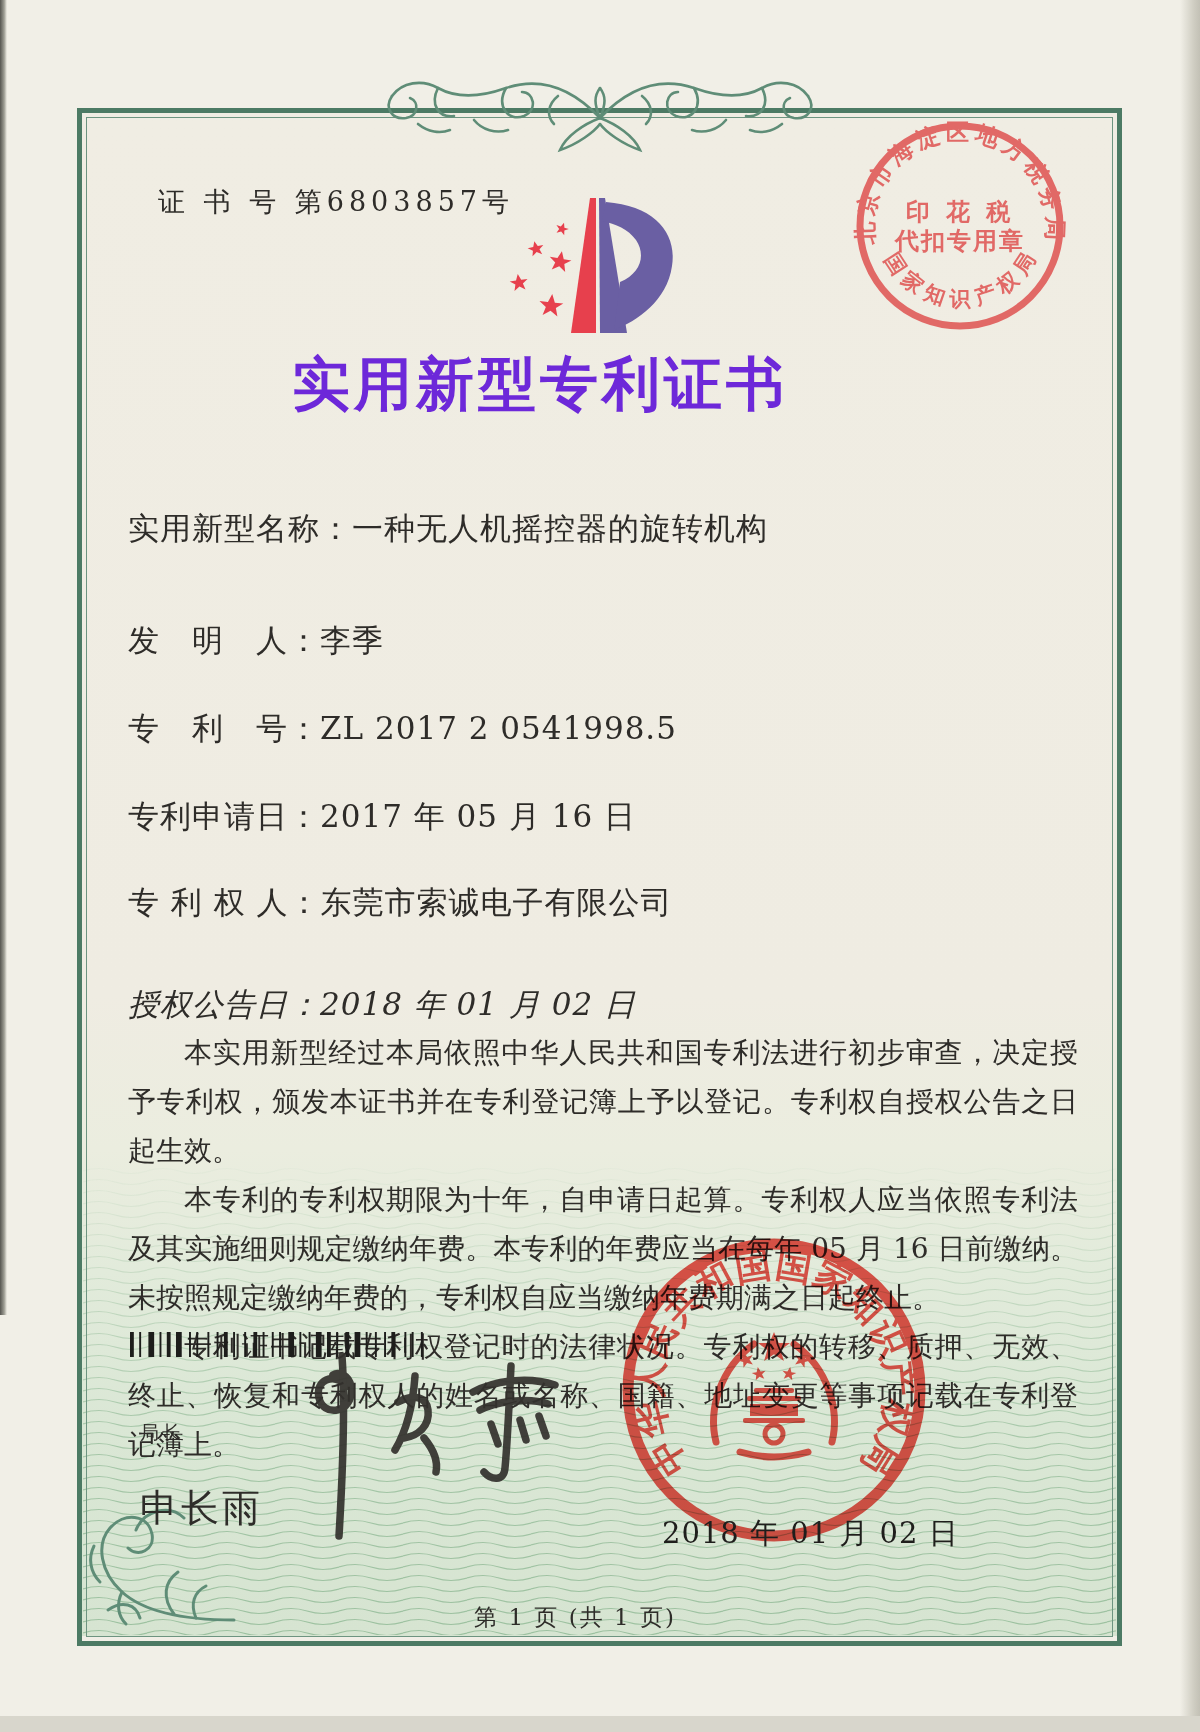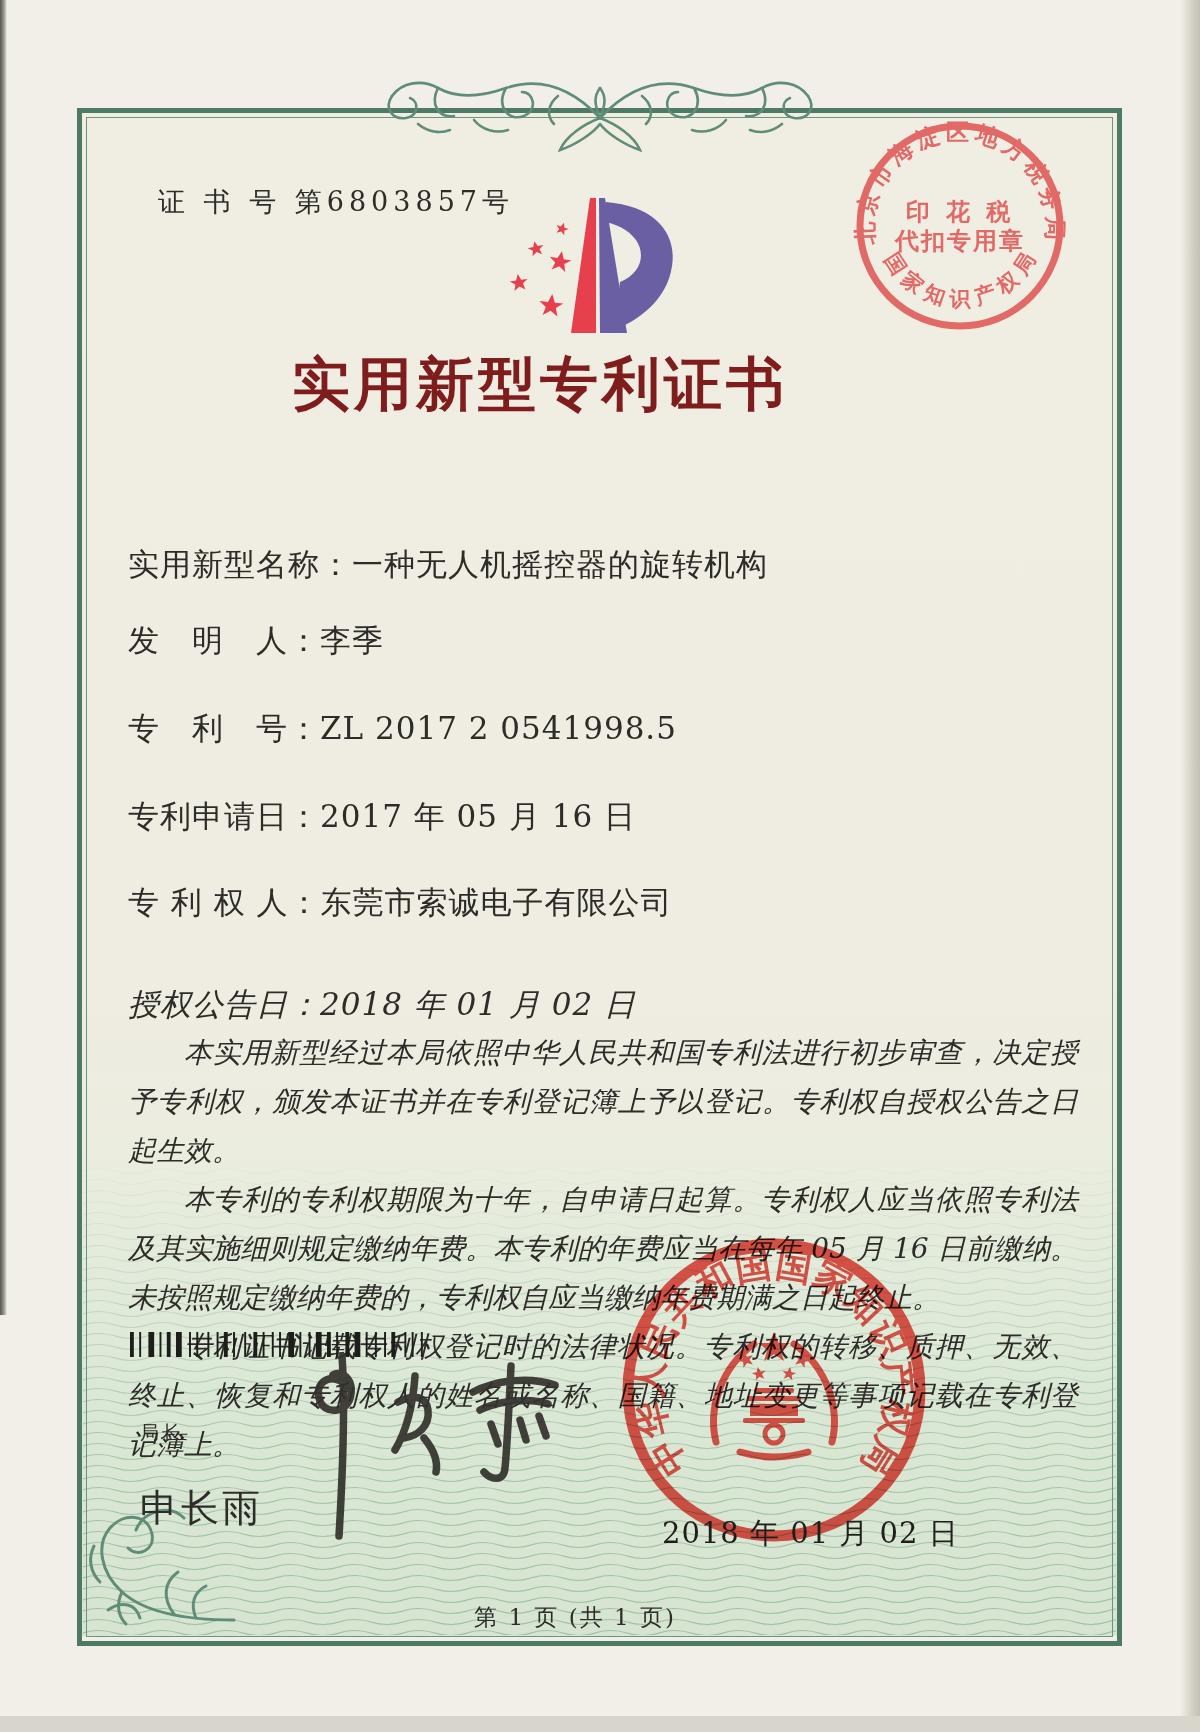--- a/index.html
+++ b/index.html
@@ -22,27 +22,27 @@
     background:linear-gradient(180deg,#f0ede3 0%,#efece2 58%,#ebeddf 68%,#e2ebdb 76%,#dae7d5 86%,#d6e4d1 100%);}
   .waves{position:absolute;left:83px;top:1165px;width:1033px;height:470px;z-index:1;}
   
   .ornament-top{position:absolute;left:378px;top:60px;width:444px;height:104px;z-index:3;}
   .ornament-corner{position:absolute;left:78px;top:1492px;width:160px;height:142px;z-index:3;}
   
   .cnipa-logo{position:absolute;left:430px;top:160px;width:250px;height:180px;z-index:4;}
   
   .cert-number{position:absolute;left:158px;top:184px;font-size:27px;letter-spacing:5px;z-index:4;}
   .cert-title{position:absolute;left:0;top:346px;width:1080px;text-align:center;
-    font-size:58px;font-weight:700;letter-spacing:4px;color:#7f1d1d;z-index:4;}
+    font-size:58px;font-weight:700;letter-spacing:4px;color:#6d28d9;z-index:4;}
   .field-row{position:absolute;left:128px;font-size:31px;letter-spacing:1px;z-index:4;white-space:nowrap;}
-  .row-0{top:544px;} .row-1{top:620px;} .row-2{top:708px;}
+  .row-0{top:508px;} .row-1{top:620px;} .row-2{top:708px;}
   .row-3{top:796px;} .row-4{top:882px;text-align:right;} .row-5{top:984px;font-style:italic;}
   .body-text{position:absolute;left:128px;top:1028px;width:950px;z-index:4;
     font-size:28px;line-height:49px;text-align:justify;}
-  .body-text p{margin:0;text-indent:2em;font-style:italic;}
+  .body-text p{margin:0;text-indent:2em;}
   .barcode{position:absolute;left:130px;top:1332px;width:302px;height:25px;z-index:4;}
   .commissioner-title{position:absolute;left:140px;top:1420px;font-size:19px;letter-spacing:3px;z-index:4;}
   .commissioner-name{position:absolute;left:140px;top:1483px;font-size:38px;letter-spacing:3px;z-index:4;}
   .signature{position:absolute;left:295px;top:1348px;width:280px;height:200px;z-index:5;}
   
   .tax-stamp{position:absolute;left:852px;top:118px;width:216px;height:216px;z-index:6;
     mix-blend-mode:multiply;opacity:.95;}
   .official-seal{position:absolute;left:612px;top:1228px;width:324px;height:324px;z-index:6;
     mix-blend-mode:multiply;opacity:.93;}
   .seal-date{position:absolute;left:662px;top:1514px;width:320px;font-size:29px;letter-spacing:1px;

